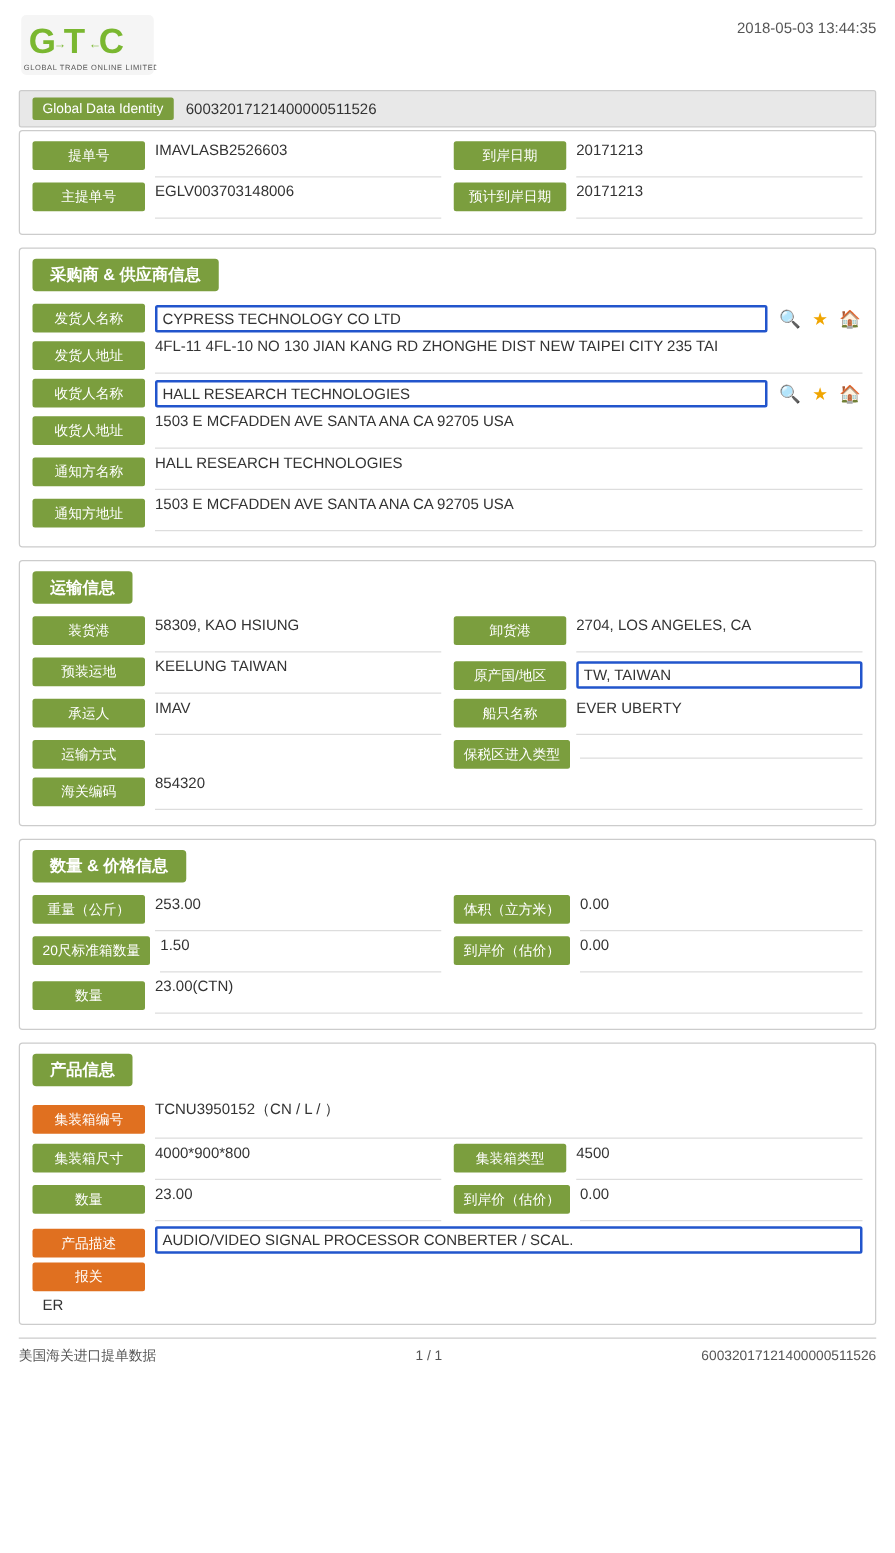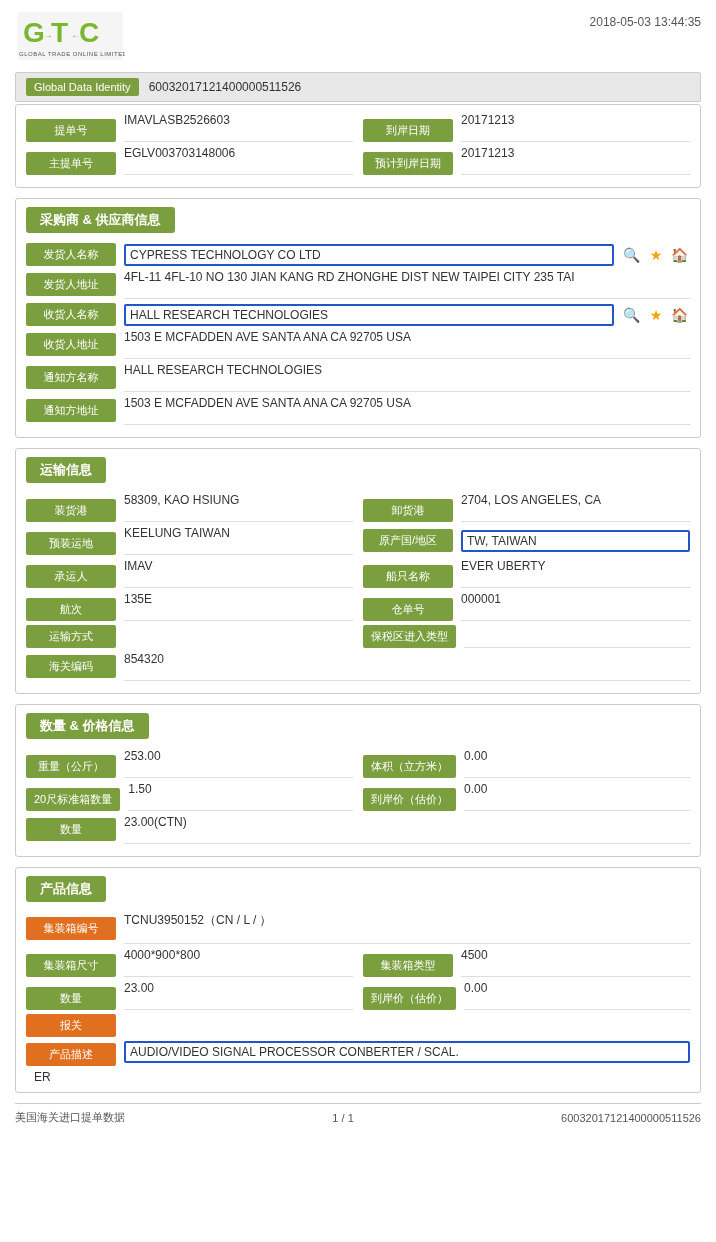--- a/index.html
+++ b/index.html
@@ -92,21 +92,21 @@
     }
 
     
     .info-row-double {
       display: flex;
       align-items: center;
       margin-bottom: 4px;
     }
     .info-col {
       display: flex;
-      align-items: flex-end;
+      align-items: flex-start;
       flex: 1;
     }
     .info-col:first-child {
       margin-right: 10px;
     }
 
     
     .section-header {
       display: inline-block;
       background: #7b9e3e;
@@ -302,30 +302,20 @@
         <span class="info-label">承运人</span>
         <span class="info-value">IMAV</span>
       </div>
       <div class="info-col">
         <span class="info-label">船只名称</span>
         <span class="info-value">EVER UBERTY</span>
       </div>
     </div>
 
     
-    <div class="info-row-double">
-      <div class="info-col">
-        <span class="info-label">航次</span>
-        <span class="info-value">135E</span>
-      </div>
-      <div class="info-col">
-        <span class="info-label">仓单号</span>
-        <span class="info-value">000001</span>
-      </div>
-    </div>
 
     
     <div class="info-row-double">
       <div class="info-col">
         <span class="info-label">运输方式</span>
       </div>
       <div class="info-col">
         <span class="info-label">保税区进入类型</span>
         <span class="info-value"></span>
       </div>
@@ -393,31 +383,31 @@
     
     <div class="info-row-double">
       <div class="info-col">
         <span class="info-label">数量</span>
         <span class="info-value">23.00</span>
       </div>
       <div class="info-col">
         <span class="info-label">到岸价（估价）</span>
         <span class="info-value">0.00</span>
       </div>
-    </div>
-
-    
-    <div class="info-row">
-      <span class="info-label orange">报关</span>
     </div>
 
     
     <div class="info-row" style="align-items:flex-start;">
       <span class="info-label orange" style="margin-top:2px;">产品描述</span>
       <span class="info-value highlight-box">AUDIO/VIDEO SIGNAL PROCESSOR CONBERTER / SCAL.</span>
+    </div>
+
+    
+    <div class="info-row">
+      <span class="info-label orange">报关</span>
     </div>
     <div style="padding-left:8px; margin-top:2px;">
       <span>ER</span>
     </div>
   </div>
 
   <div class="footer">
     <span>美国海关进口提单数据</span>
     <span>1 / 1</span>
     <span>60032017121400000511526</span>

